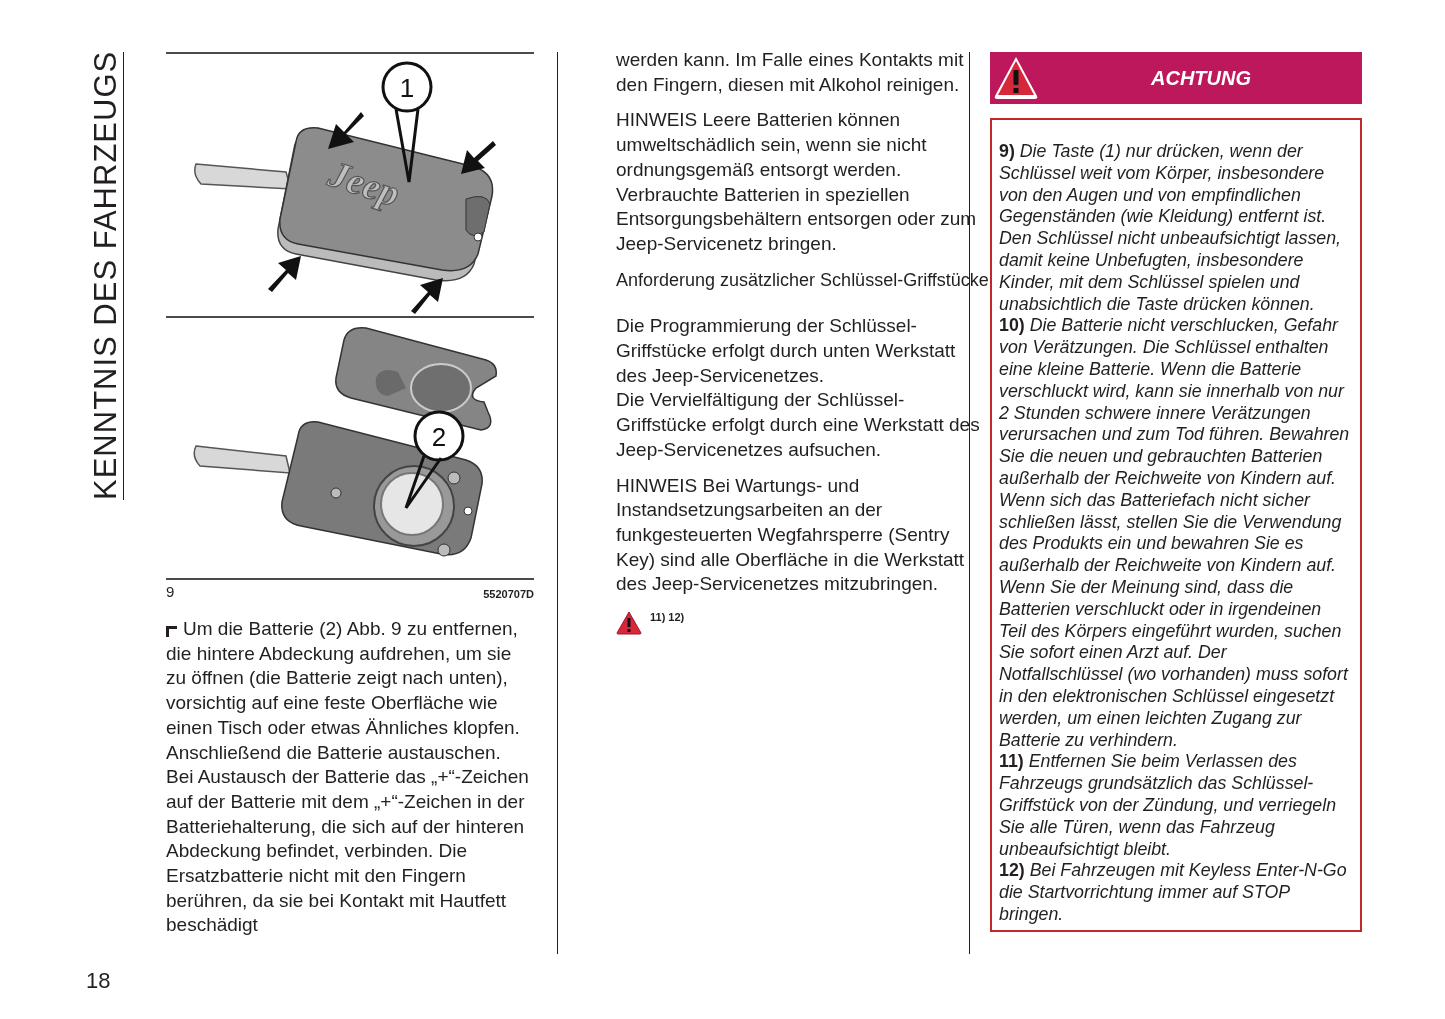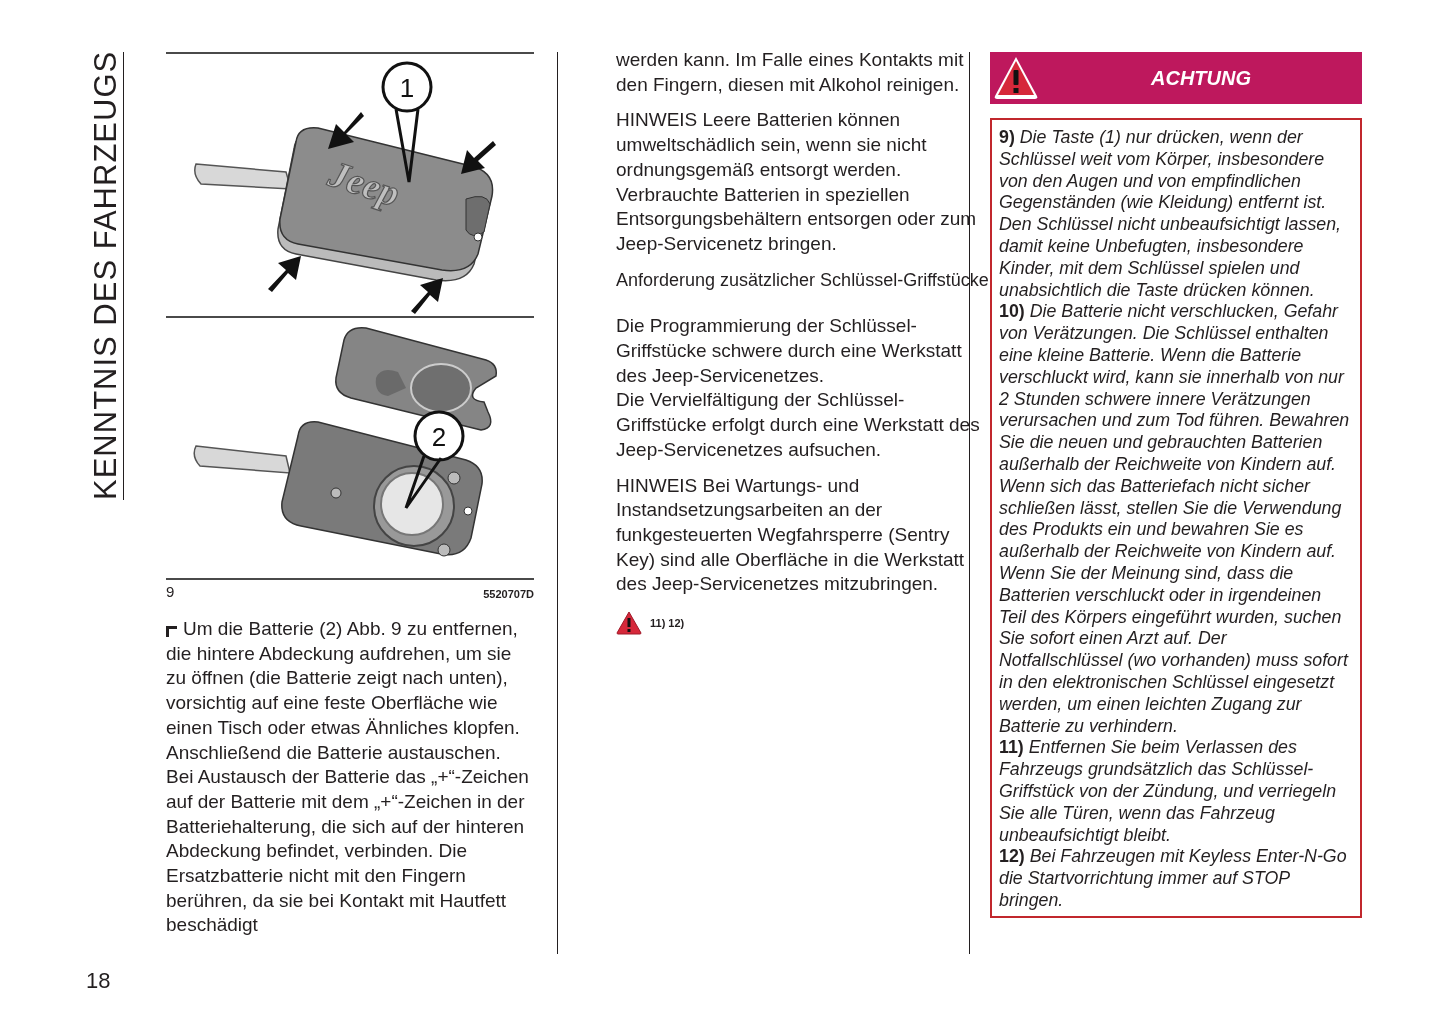--- a/index.html
+++ b/index.html
@@ -27,28 +27,28 @@
   .fig-caption { display:flex; justify-content:space-between; align-items:flex-end;
         font-size:15px; padding-top:3px; }
   .fig-caption .code { font-size:11px; font-weight:bold; }
 
   p { margin:0; font-size:19px; line-height:24.7px; }
   .gap { height:11px; }
   h4 { margin:0; font-size:18px; line-height:24.7px; font-weight:normal; font-family:"Liberation Sans Narrow","Liberation Sans", sans-serif; }
 
   .bullet-box { display:inline-block; width:11px; height:11px; border-top:3px solid #231f20; border-left:3px solid #231f20; margin-right:6px; vertical-align:-2px; box-sizing:border-box; }
 
-  .warn-ref { display:flex; align-items:center; gap:8px; margin-top:14px; font-size:11px; font-weight:bold; }
+  .warn-ref { display:flex; gap:8px; margin-top:14px; font-size:11px; font-weight:bold; }
 
   .achtung { position:relative; height:52px; background:#be185d; }
   .achtung .label { position:absolute; left:50px; right:0; top:0; height:52px; line-height:52px;
         text-align:center; color:#fff; font-size:20px; font-weight:bold; font-style:italic; }
   .achtung .icon { position:absolute; left:2px; top:2px; }
 
-  .warn-box { margin-top:14px; border:2px solid #c1272d; padding:7px 8px 4px 7px; }
+  .warn-box { margin-top:14px; border:2px solid #c1272d; padding:21px 8px 4px 7px; }
   .warn-box p { font-size:17.8px; line-height:21.8px; font-style:italic; }
   .warn-box b { font-style:normal; }
 </style>
 </head>
 <body>
 
 <div class="side-title">
   <div class="txt">KENNTNIS DES FAHRZEUGS</div>
   <div class="rule"></div>
 </div>
@@ -120,21 +120,21 @@
 </div>
 
 <div class="col col2">
   <p>werden kann. Im Falle eines Kontakts mit den Fingern, diesen mit Alkohol reinigen.</p>
   <div class="gap"></div>
   <p>HINWEIS Leere Batterien können umweltschädlich sein, wenn sie nicht ordnungsgemäß entsorgt werden. Verbrauchte Batterien in speziellen Entsorgungsbehältern entsorgen oder zum Jeep-Servicenetz bringen.</p>
   <div class="gap"></div>
   <h4>Anforderung zusätzlicher Schlüssel-Griffstücke</h4>
   <div class="gap"></div>
   <div class="gap"></div>
-  <p>Die Programmierung der Schlüssel-Griffstücke schwere durch eine Werkstatt des Jeep-Servicenetzes.</p>
+  <p>Die Programmierung der Schlüssel-Griffstücke erfolgt durch unten Werkstatt des Jeep-Servicenetzes.</p>
   <p>Die Vervielfältigung der Schlüssel-Griffstücke erfolgt durch eine Werkstatt des Jeep-Servicenetzes aufsuchen.</p>
   <div class="gap"></div>
   <p>HINWEIS Bei Wartungs- und Instandsetzungsarbeiten an der funkgesteuerten Wegfahrsperre (Sentry Key) sind alle Oberfläche in die Werkstatt des Jeep-Servicenetzes mitzubringen.</p>
   <div class="warn-ref">
     <svg width="26" height="24" viewBox="0 0 26 24">
       <path d="M13 1 L25 22 Q25 23 24 23 L2 23 Q1 23 1 22 Z" fill="#d6283a" stroke="#a01828" stroke-width="1"></path>
       <rect x="11.5" y="7" width="3" height="9" fill="#111"></rect>
       <rect x="11.5" y="18" width="3" height="3" fill="#111"></rect>
     </svg>
     <span>11)  12)</span>

